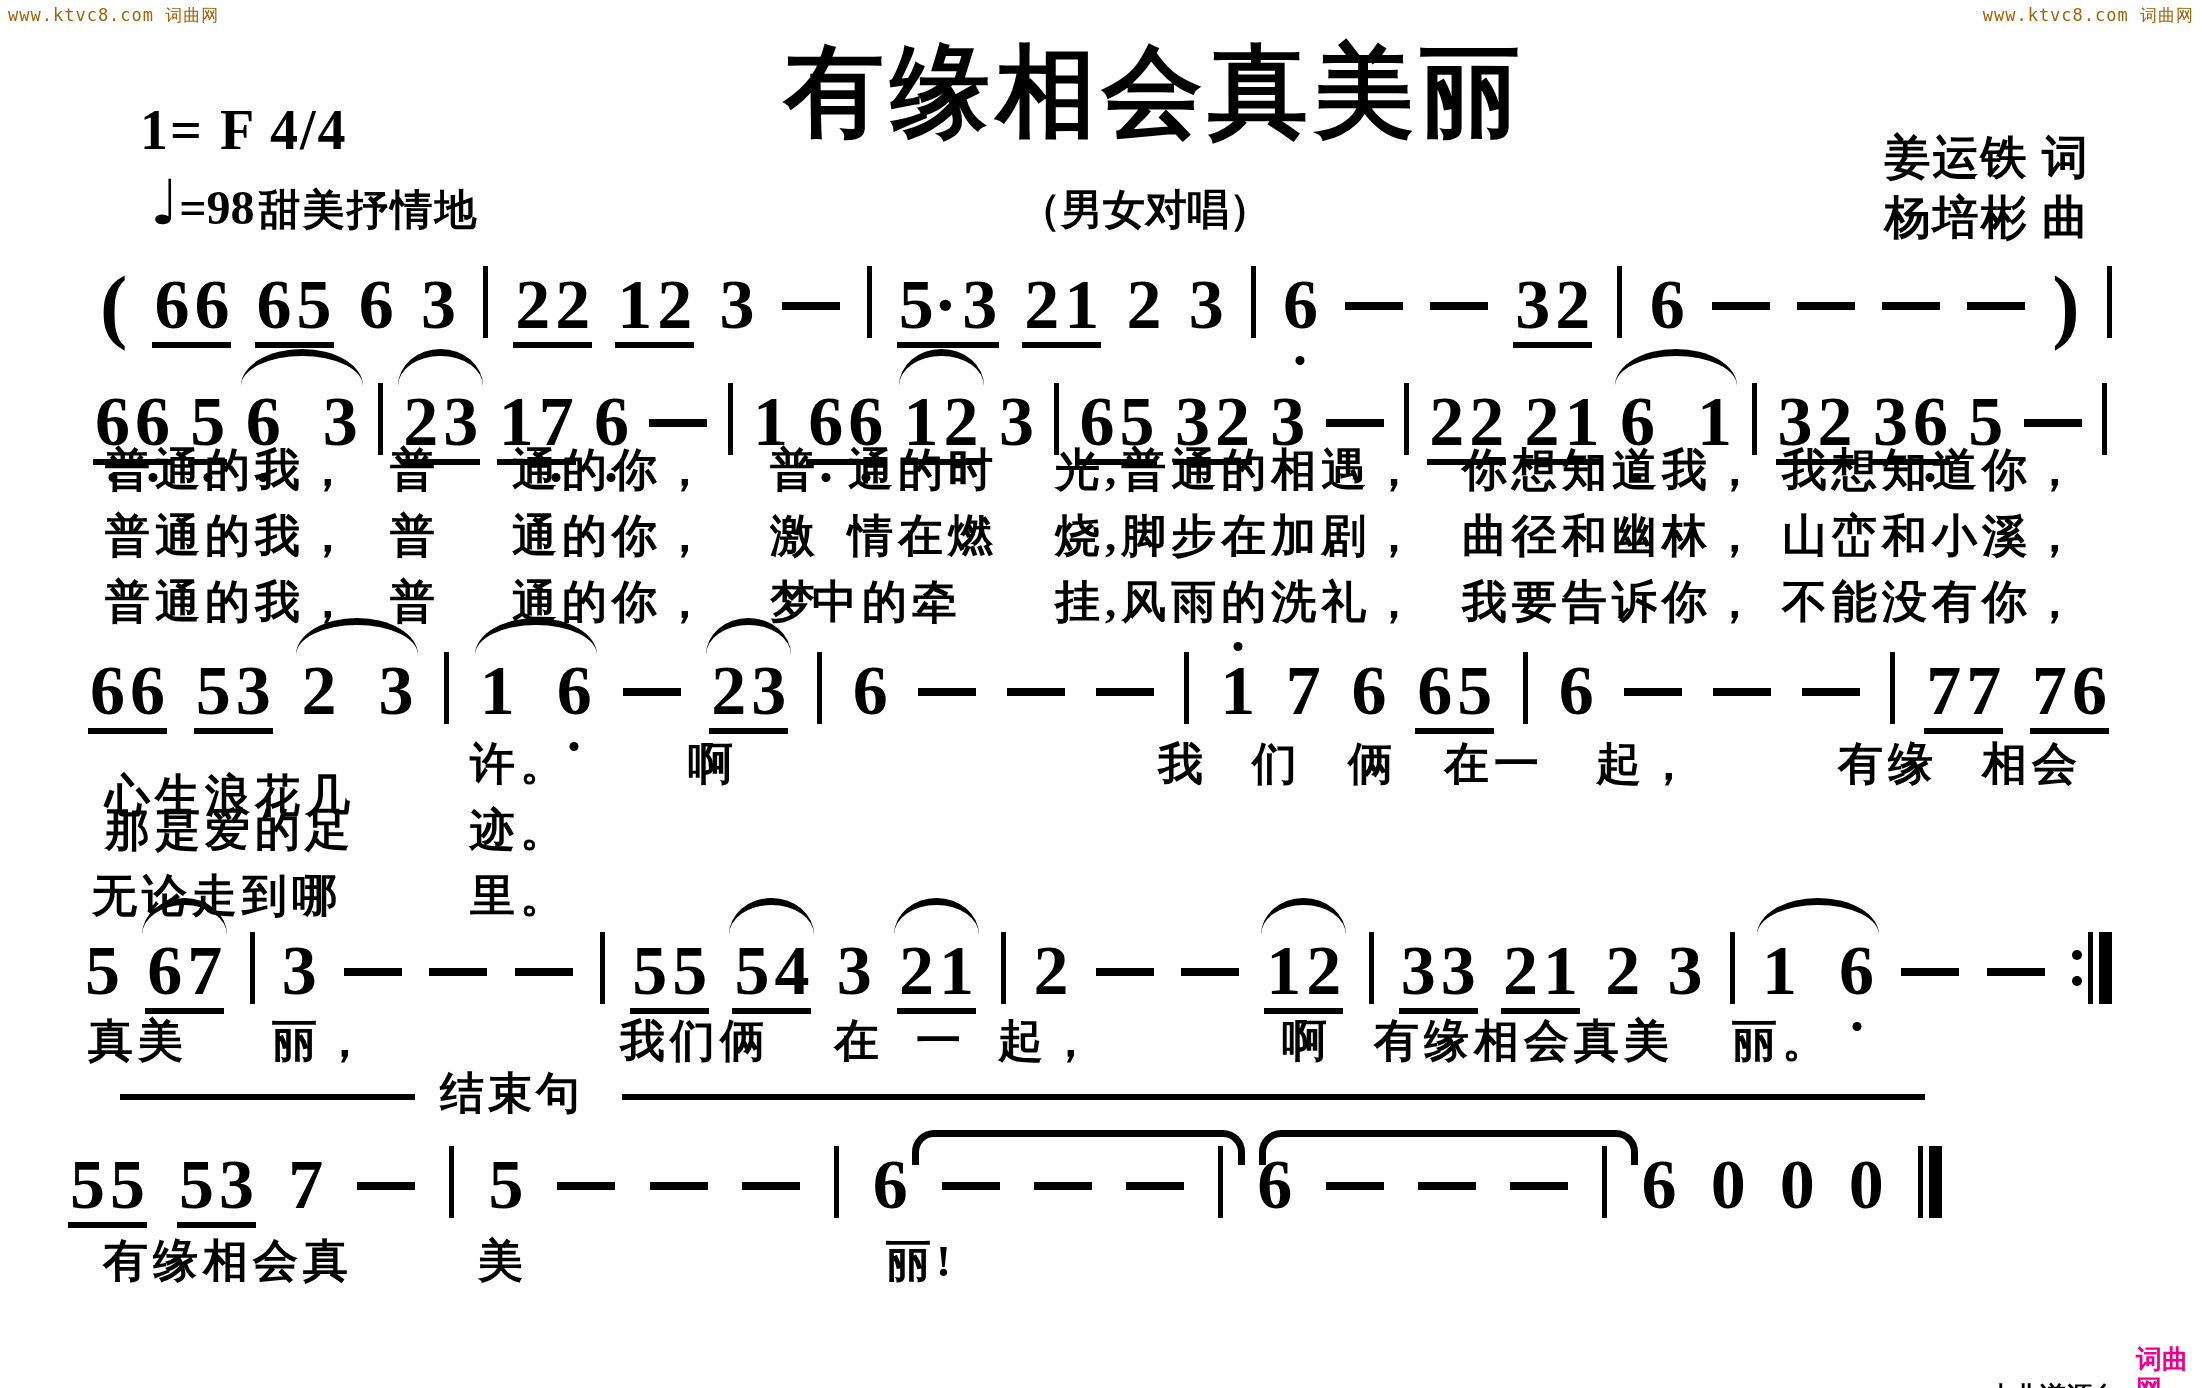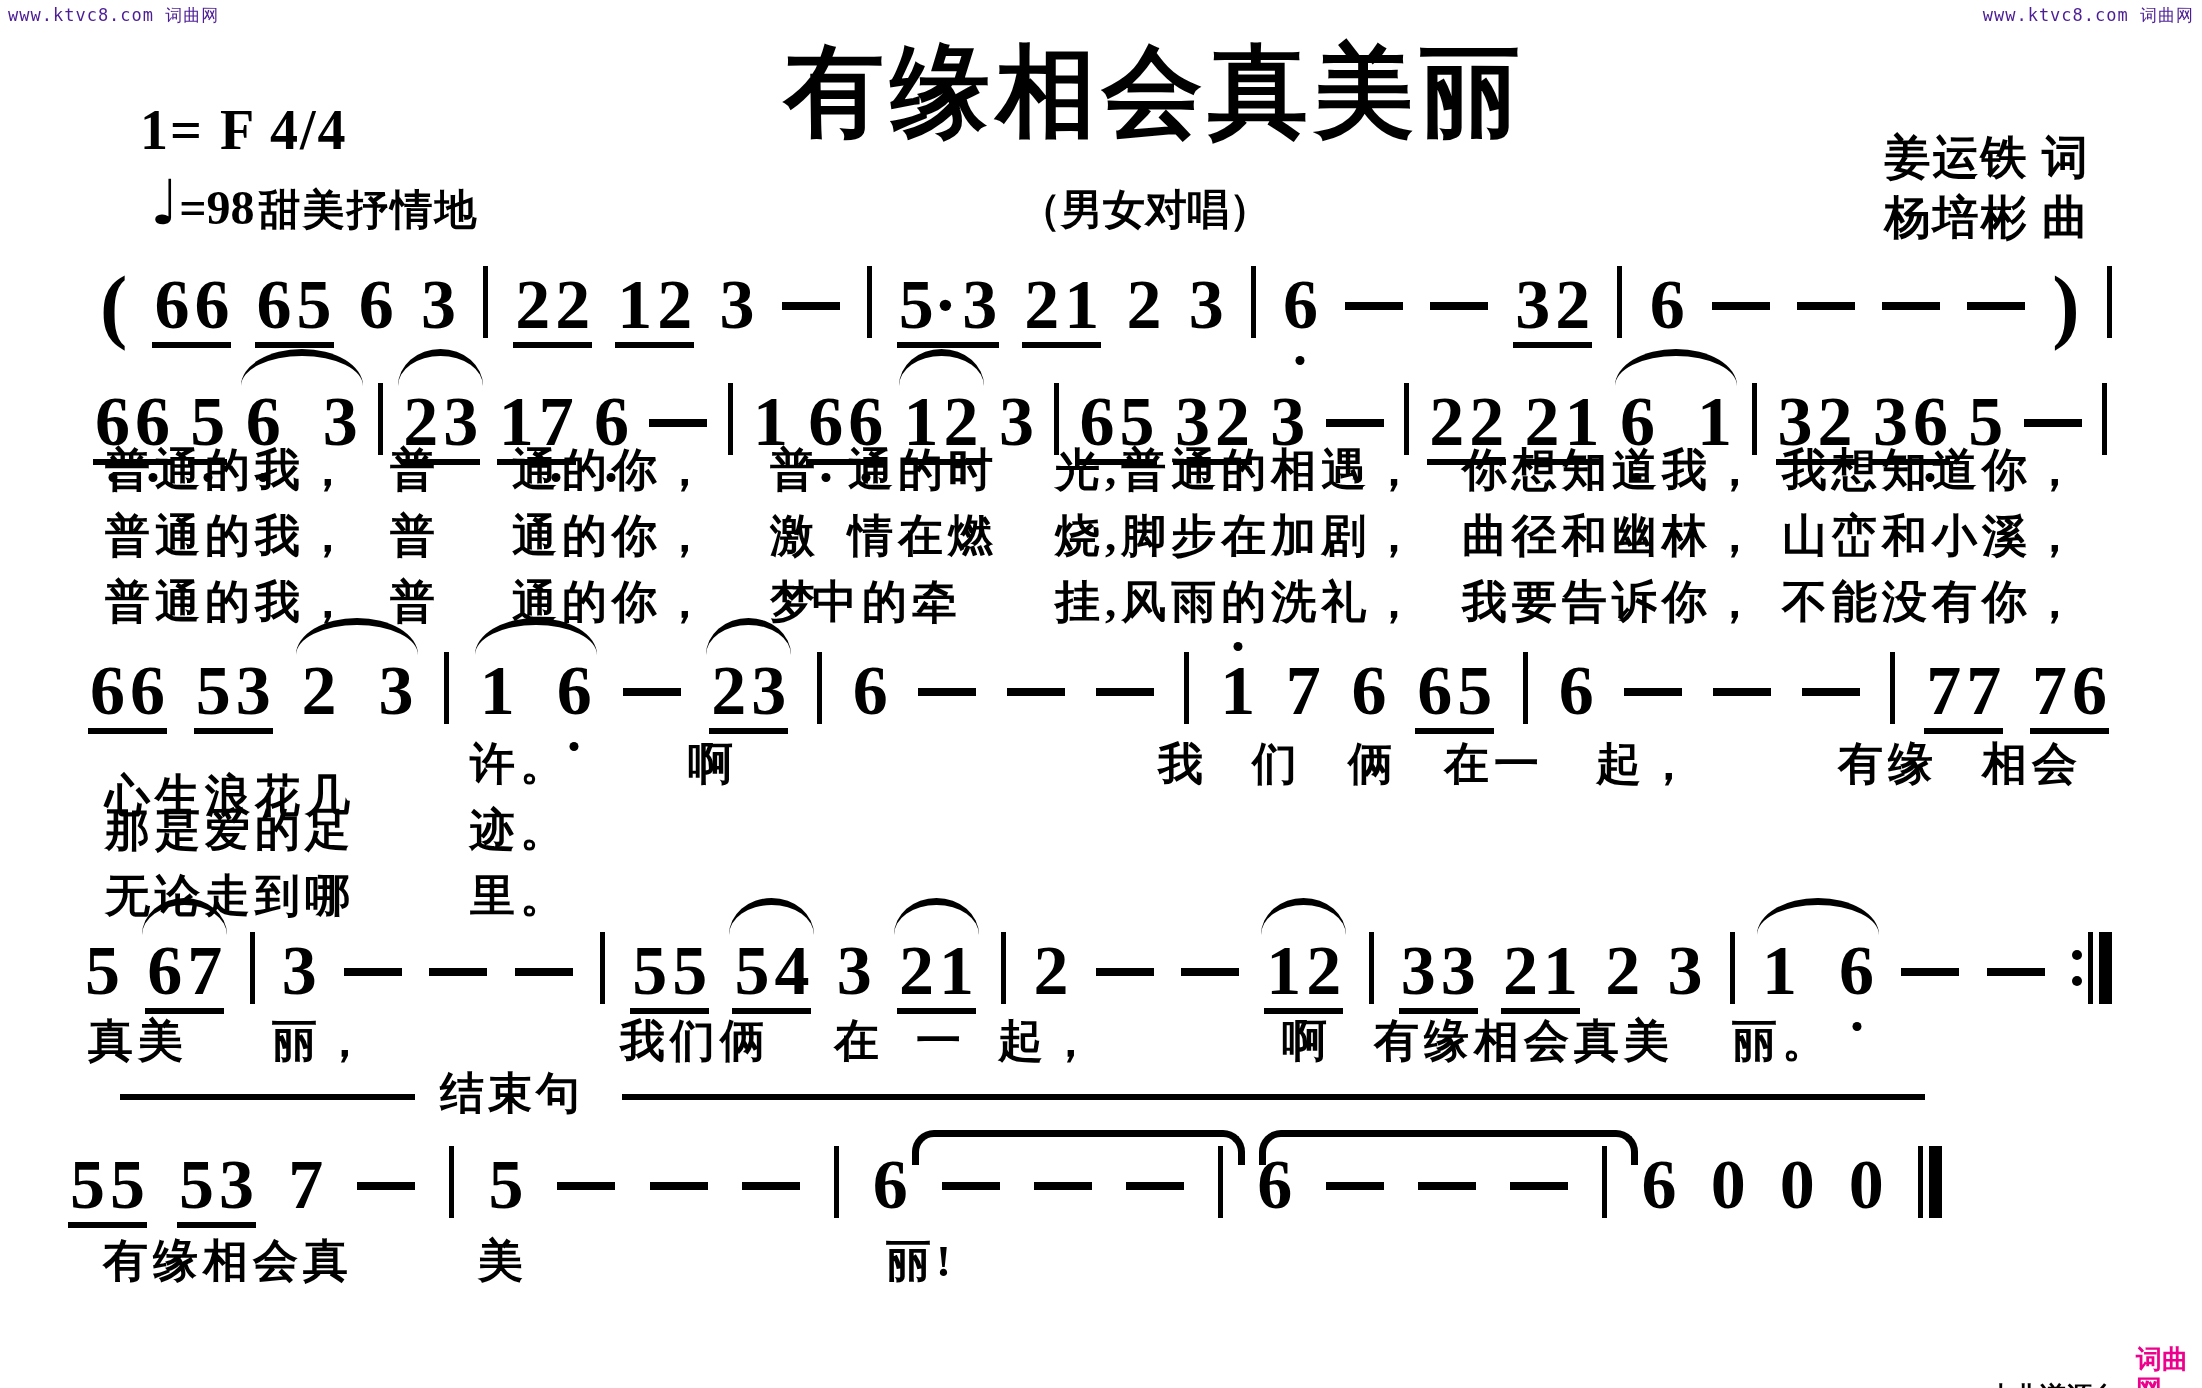--- a/index.html
+++ b/index.html
@@ -1,19 +1,19 @@
 <!DOCTYPE html>
 <html><head>
 <meta charset="utf-8">
 <style>
   html,body{margin:0;padding:0;background:#e8e8e8;}
   .page{position:relative;width:2202px;height:1388px;background:#ffffff;overflow:hidden;
         font-family:"Liberation Serif",serif;color:#000;}
   
-  .wm{position:absolute;top:4px;font:400 17px "DejaVu Sans Mono",monospace;color:#4c1d95;letter-spacing:1px;}
+  .wm{position:absolute;top:4px;font:400 17px "DejaVu Sans Mono",monospace;color:#a16207;letter-spacing:1px;}
   .wm.left{left:8px;} .wm.right{right:8px;}
   
   .title{position:absolute;top:38px;left:1155px;transform:translateX(-50%);
          font:700 100px/110px "Liberation Serif",serif;letter-spacing:6px;white-space:nowrap;}
   .subtitle{position:absolute;top:186px;left:1145px;transform:translateX(-50%);
             font:700 42px/48px "Liberation Serif",serif;white-space:nowrap;}
   .keysig{position:absolute;top:100px;left:140px;font:700 56px/60px "Liberation Serif",serif;letter-spacing:2px;}
   .tempo{position:absolute;top:172px;left:150px;display:flex;align-items:baseline;}
   .tempo .qnote{font:400 62px/62px "DejaVu Sans",sans-serif;}
   .tempo .tval{font:700 48px/52px "Liberation Serif",serif;}
@@ -459,21 +459,21 @@
       <span class="lseg" style="left: 1444px;">在一</span>
       <span class="lseg" style="left: 1596px;">起，</span>
       <span class="lseg" style="left: 1838px;">有缘</span>
       <span class="lseg" style="left: 1982px;">相会</span>
     </div>
     <div class="lrow" style="top: 801px;">
       <span class="lseg" style="left: 105px;">那是爱的足</span>
       <span class="lseg" style="left: 470px;">迹。</span>
     </div>
     <div class="lrow" style="top: 867px;">
-      <span class="lseg" style="left: 105px;">无论走到哪</span>
+      <span class="lseg" style="left: 92px;">无论走到哪</span>
       <span class="lseg" style="left: 470px;">里。</span>
     </div>
     <div class="lrow" style="top: 1012px;">
       <span class="lseg" style="left: 88px;">真美</span>
       <span class="lseg" style="left: 272px;">丽，</span>
       <span class="lseg" style="left: 620px;">我们俩</span>
       <span class="lseg" style="left: 834px;">在</span>
       <span class="lseg" style="left: 916px;">一</span>
       <span class="lseg" style="left: 998px;">起，</span>
       <span class="lseg" style="left: 1282px;">啊</span>

